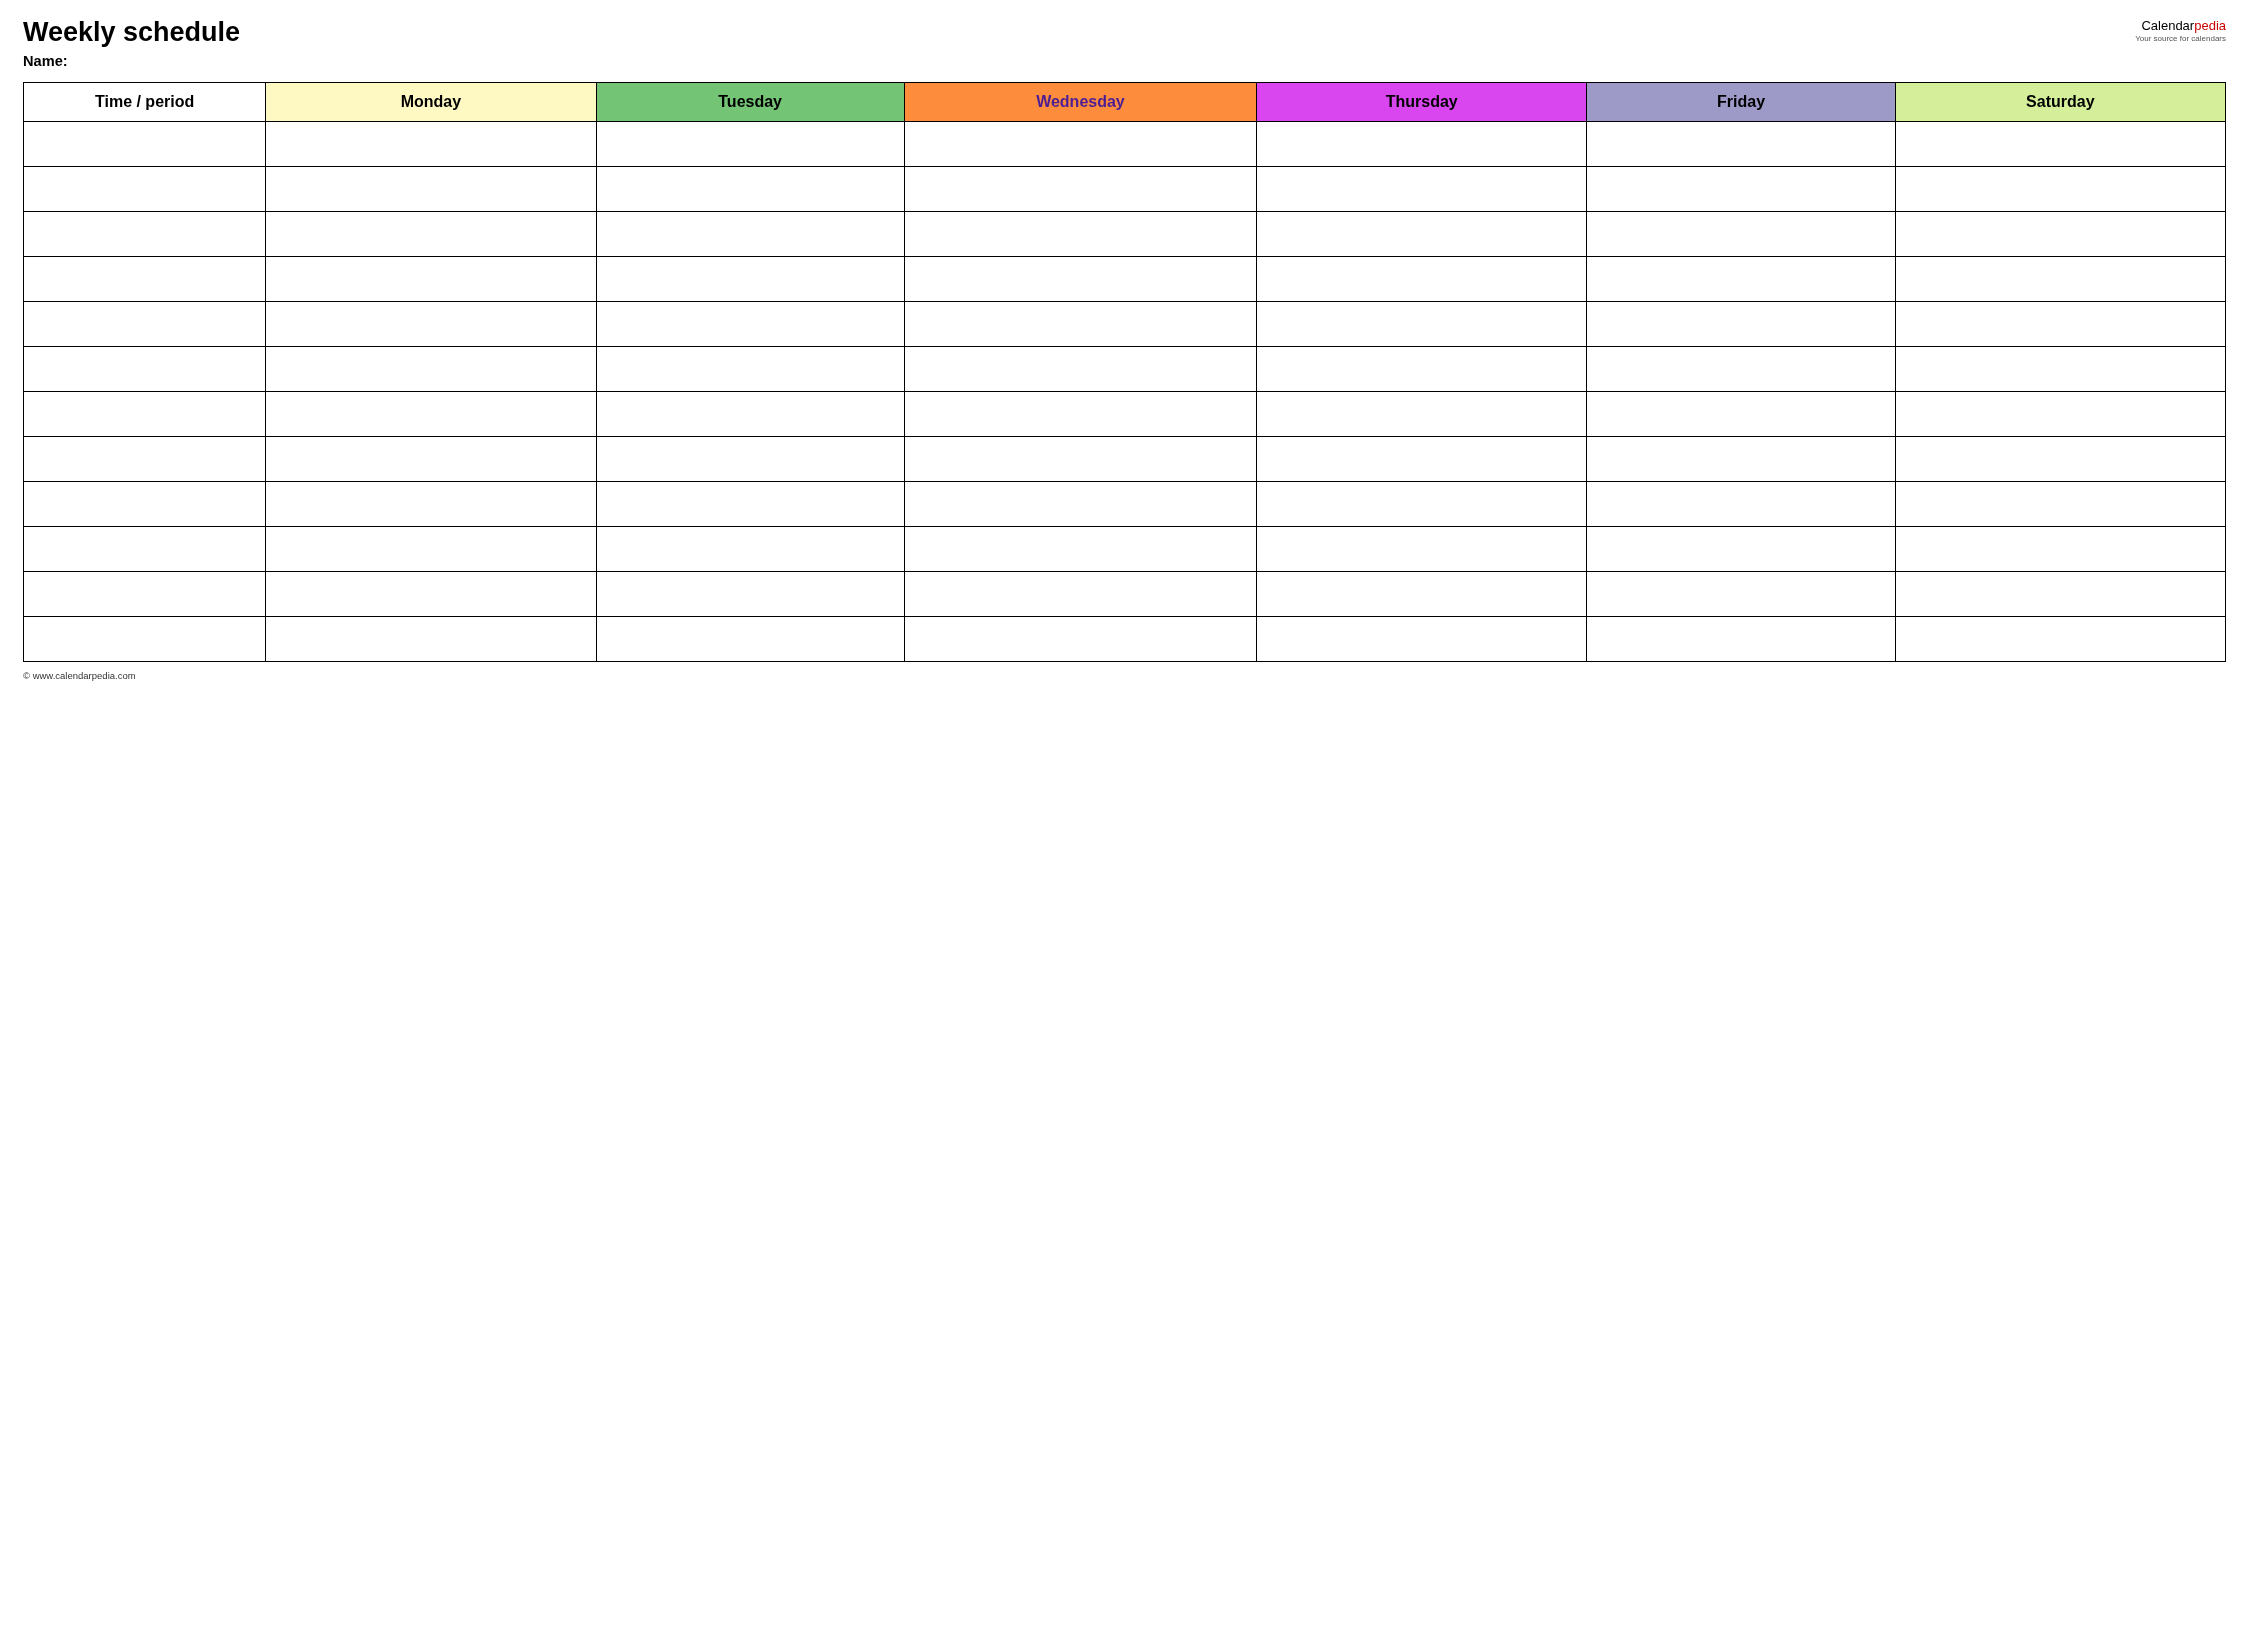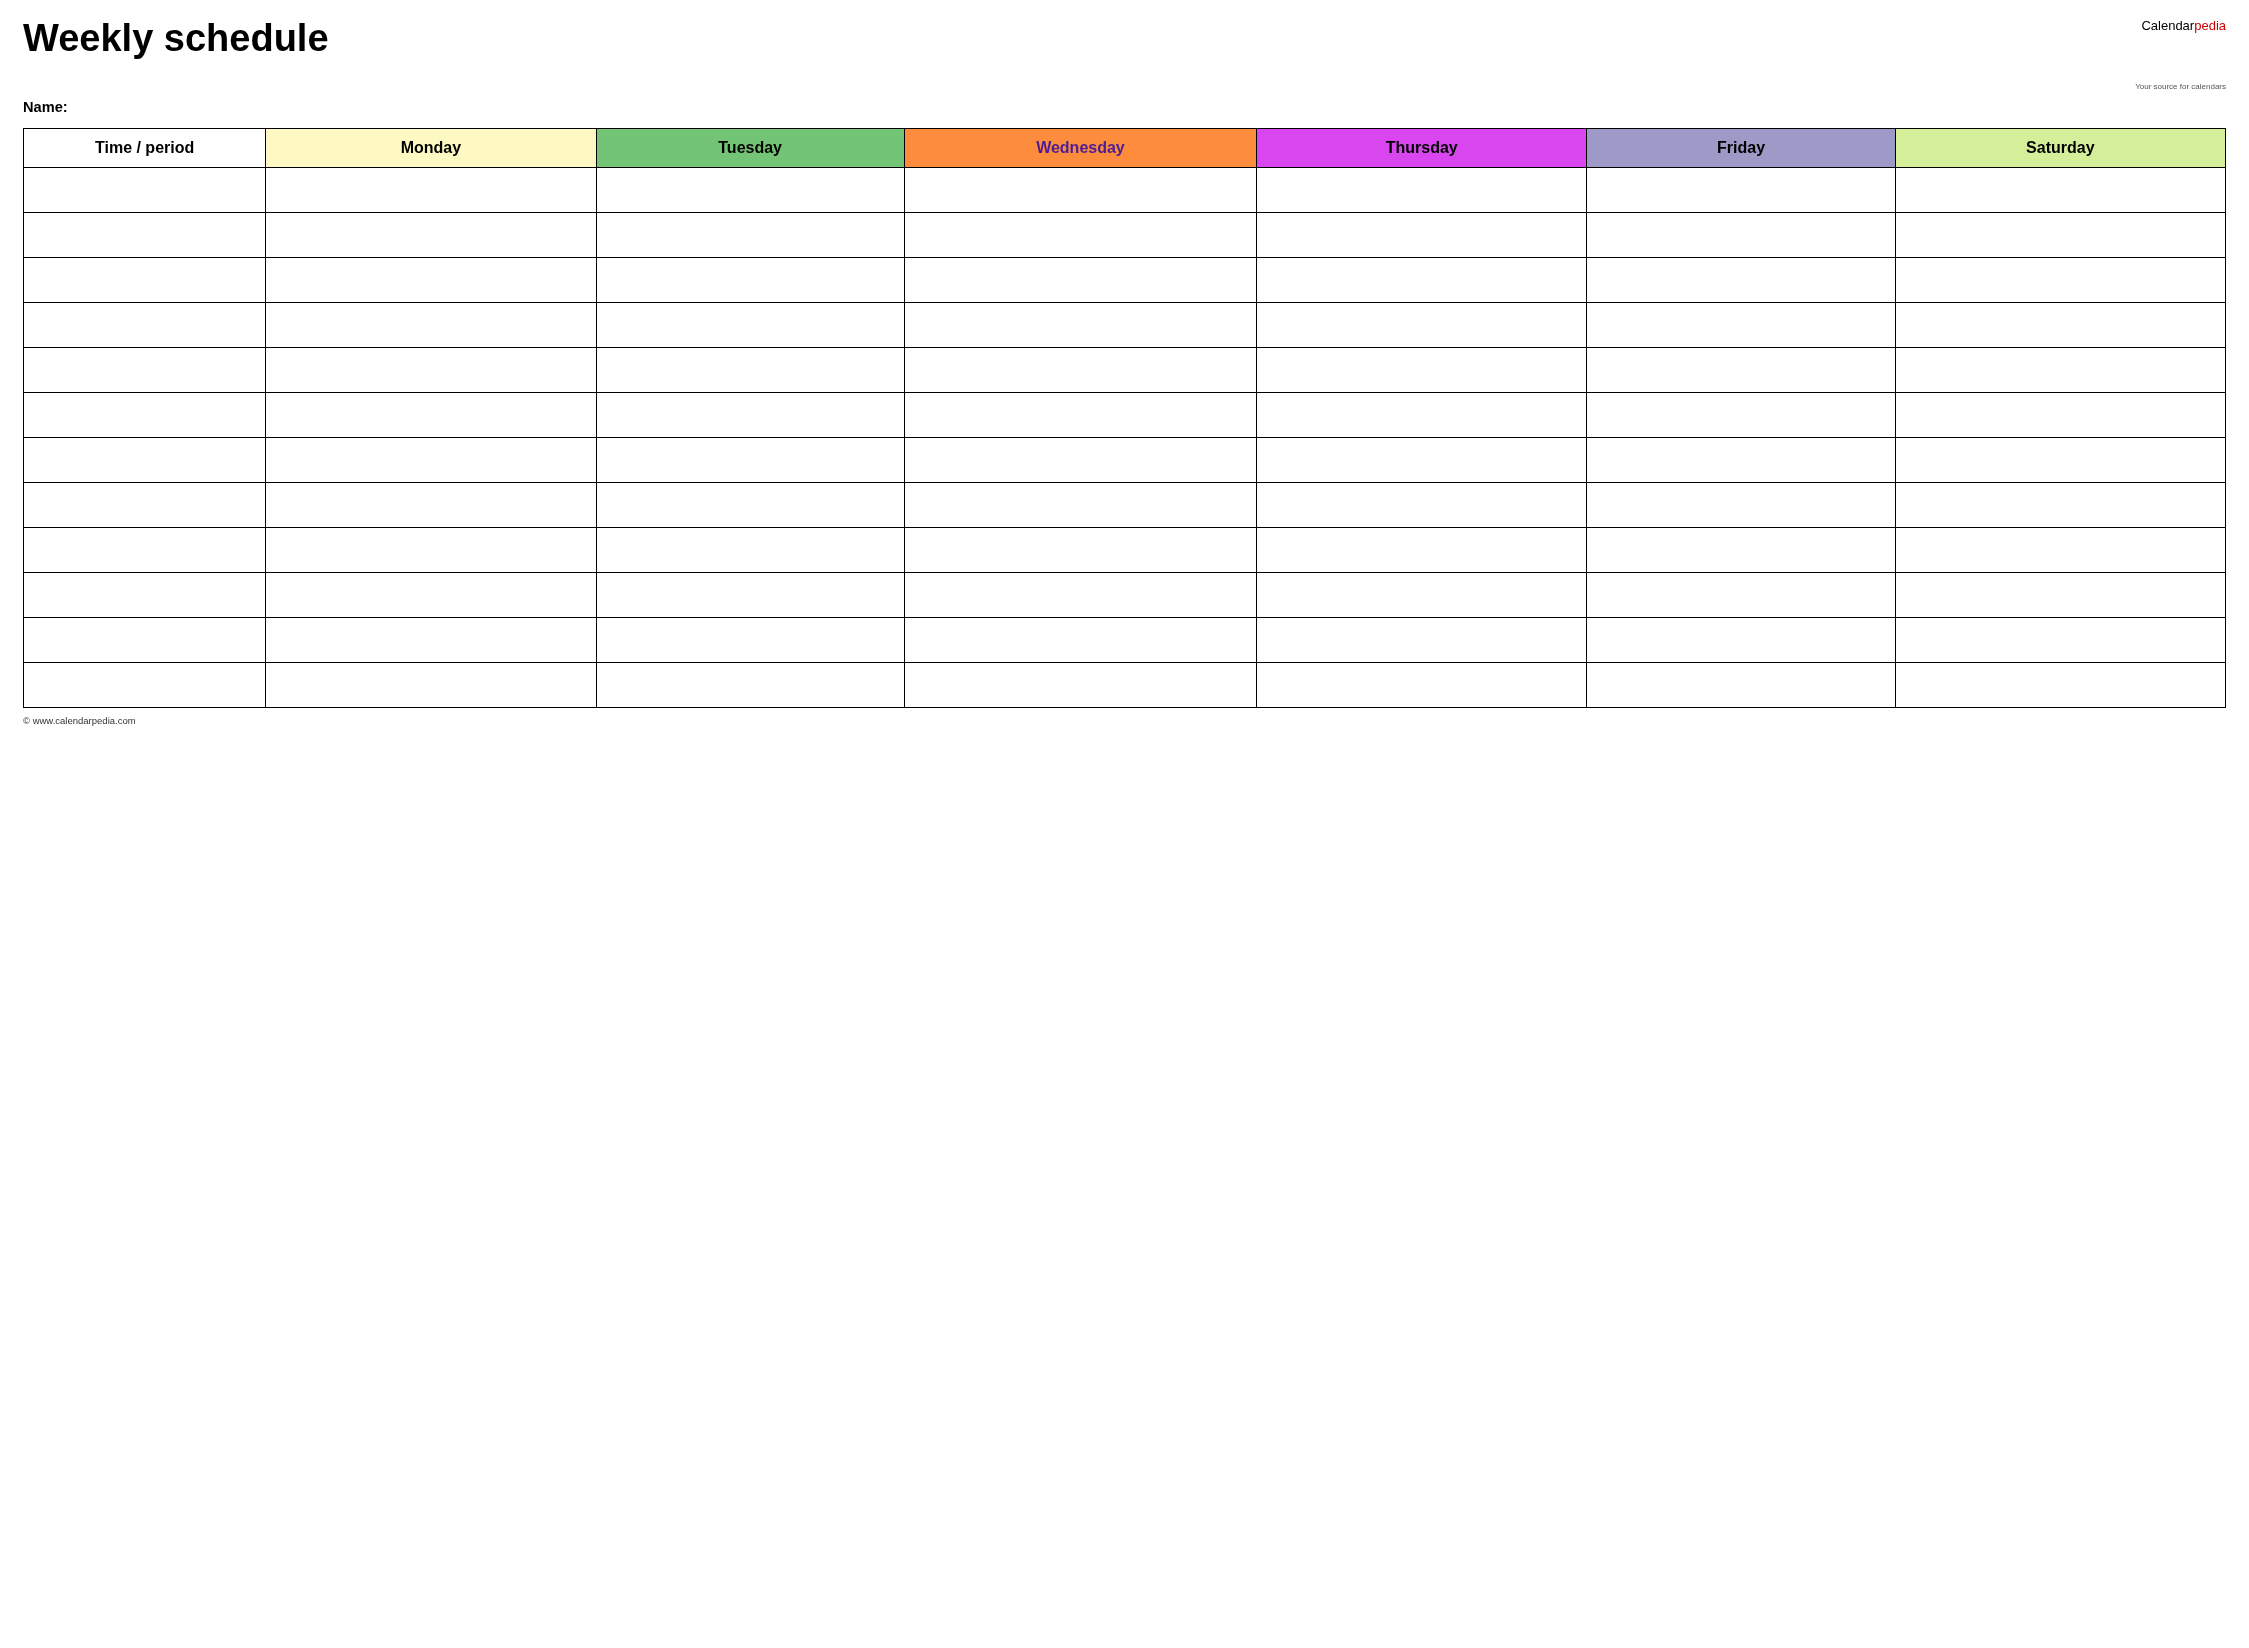--- a/index.html
+++ b/index.html
@@ -15,21 +15,21 @@
     }
 
     .header-row {
       display: flex;
       justify-content: space-between;
       align-items: flex-start;
       margin-bottom: 5.8px;
     }
 
     .page-title {
-      font-size: 38px;
+      font-size: 27px;
       font-weight: bold;
       color: #000;
       line-height: 1.1;
     }
 
     .brand-logo {
       text-align: right;
       line-height: 1.3;
     }
 
@@ -38,21 +38,20 @@
       color: #000;
     }
 
     .brand-logo .calendar-text .pedia {
       color: #cc0000;
     }
 
     .brand-logo .tagline {
       font-size: 8px;
       color: #555;
-      margin-top: 48px;
     }
 
     .name-row {
       font-size: 14.6px;
       font-weight: bold;
       color: #000;
       margin-bottom: 13px;
       margin-top: 2.9px;
     }
 

